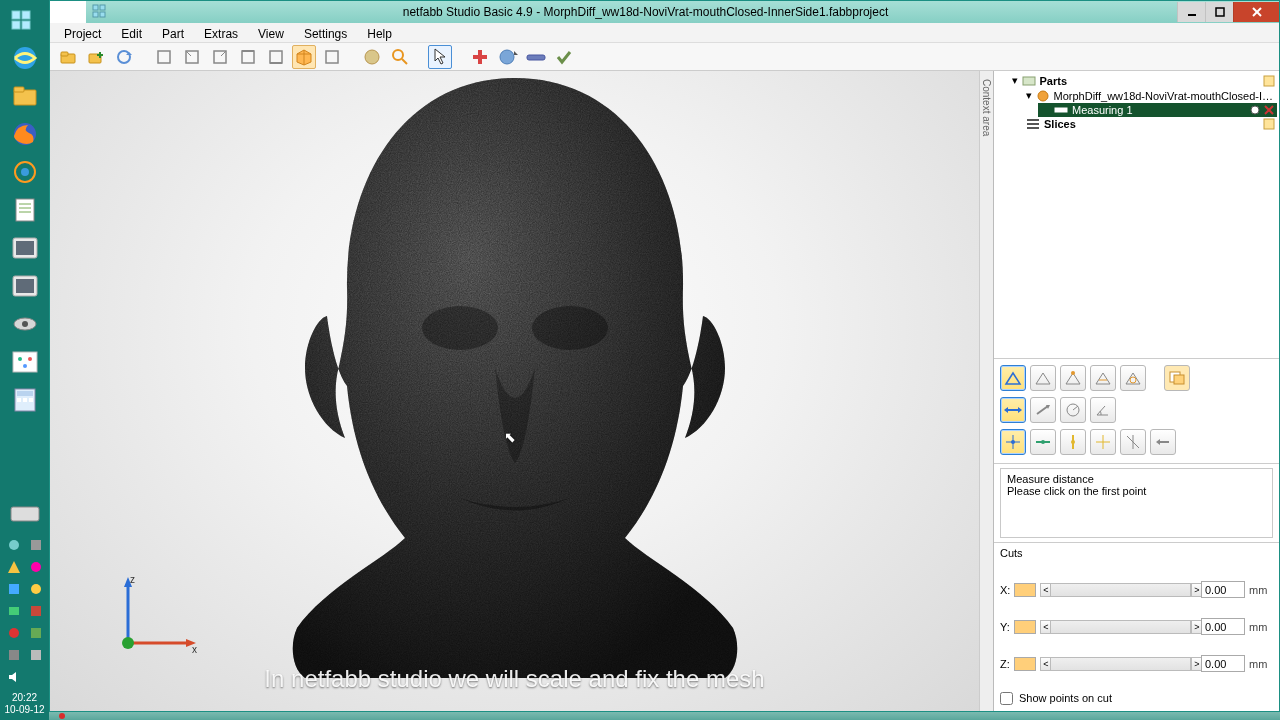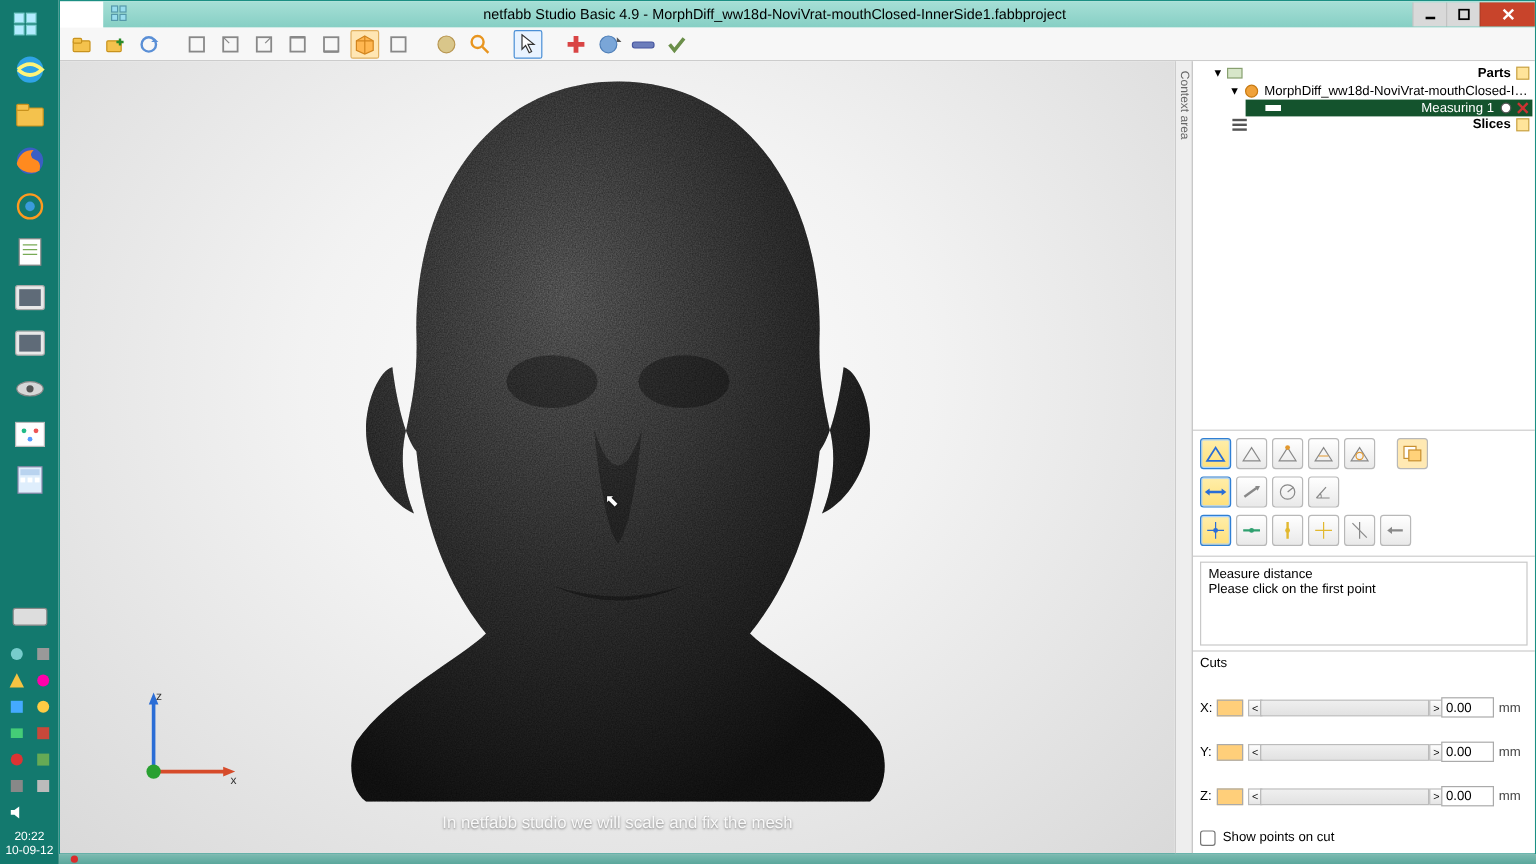--- a/index.html
+++ b/index.html
@@ -45,40 +45,40 @@
 
   .workarea { flex: 1; display: flex; min-height: 0; }
 
   .viewport {
     flex: 1; position: relative; overflow: hidden;
     background: radial-gradient(ellipse at 50% 40%, #fdfdfd 0%, #f2f2f2 40%, #d9d9d9 100%);
   }
   .viewport .axes { position: absolute; left: 60px; bottom: 50px; width: 90px; height: 90px; pointer-events: none; }
   .viewport .caption {
     position: absolute; left: 0; right: 0; bottom: 18px; text-align: center;
-    font-size: 14px; color: rgba(255,255,255,.92); text-shadow: 0 1px 2px rgba(0,0,0,.5);
+    font-size: 24px; color: rgba(255,255,255,.92); text-shadow: 0 1px 2px rgba(0,0,0,.5);
     pointer-events: none;
   }
   .viewport svg.head { position: absolute; left: 50%; top: 48%; transform: translate(-50%,-50%); }
   .viewport .cursor { position: absolute; left: 454px; top: 358px; font-size: 14px; color: #fff; filter: drop-shadow(0 0 1px #000); pointer-events: none; }
 
   .ctxtab {
     width: 14px; background: #eee; border-left: 1px solid #ccc;
     writing-mode: vertical-rl; text-orientation: mixed; font-size: 10px;
     display: flex; align-items: center; justify-content: flex-start; padding-top: 8px; color: #666;
   }
 
   .sidepanel { width: 286px; border-left: 1px solid #bbb; background: #fff; display: flex; flex-direction: column; }
   .tree { height: 320px; border-bottom: 1px solid #ccc; overflow: auto; padding: 2px; font-size: 11px; }
   .tree ul { list-style: none; padding-left: 14px; }
   .tree li { white-space: nowrap; padding: 1px 2px; display: flex; align-items: center; gap: 4px; }
   .tree li.sel { background: #14532d; color: #fff; }
   .tree .closebox { margin-left: auto; display: flex; gap: 2px; }
   .tree .treeline { display: flex; align-items: center; gap: 4px; width: 100%; }
-  .tree .nodelabel { flex: 1; overflow: hidden; text-overflow: ellipsis; text-align: right; }
+  .tree .nodelabel { flex: 1; overflow: hidden; text-overflow: ellipsis; }
 
   .toolsPanel { padding: 6px 6px 2px; border-bottom: 1px solid #ccc; }
   .tool-row { display: flex; gap: 4px; margin-bottom: 6px; }
   .tool-btn {
     width: 26px; height: 26px; border: 1px solid #b8b8b8; border-radius: 3px;
     background: linear-gradient(#fff,#e9e9e9); display: flex; align-items: center; justify-content: center;
   }
   .tool-btn.active { border-color: #2f7fd4; box-shadow: 0 0 0 1px #aad2ff inset; background: linear-gradient(#ffeeaa,#ffe07a); }
   .tool-btn.plain { background: #ffe9b3; }
 
@@ -286,20 +286,29 @@
           </div>
         <div class="win-btn close">
             <svg width="12" height="12">
               <line x1="2" y1="2" x2="10" y2="10" stroke="#fff" stroke-width="2"></line>
               <line x1="10" y1="2" x2="2" y2="10" stroke="#fff" stroke-width="2"></line>
             </svg>
           </div>
       </div>
     </div>
 
+    <div class="menubar">
+      <span class="menu-item">Project</span>
+      <span class="menu-item">Edit</span>
+      <span class="menu-item">Part</span>
+      <span class="menu-item">Extras</span>
+      <span class="menu-item">View</span>
+      <span class="menu-item">Settings</span>
+      <span class="menu-item">Help</span>
+    </div>
 
     <div class="toolbar">
       <div class="tb-btn">
           <svg width="18" height="16">
             <rect x="2" y="5" width="14" height="9" class="ff-folder" rx="1"></rect>
             <rect x="2" y="3" width="7" height="4" class="ff-folder" rx="1"></rect>
           </svg>
         </div>
       <div class="tb-btn">
           <svg width="18" height="16">

